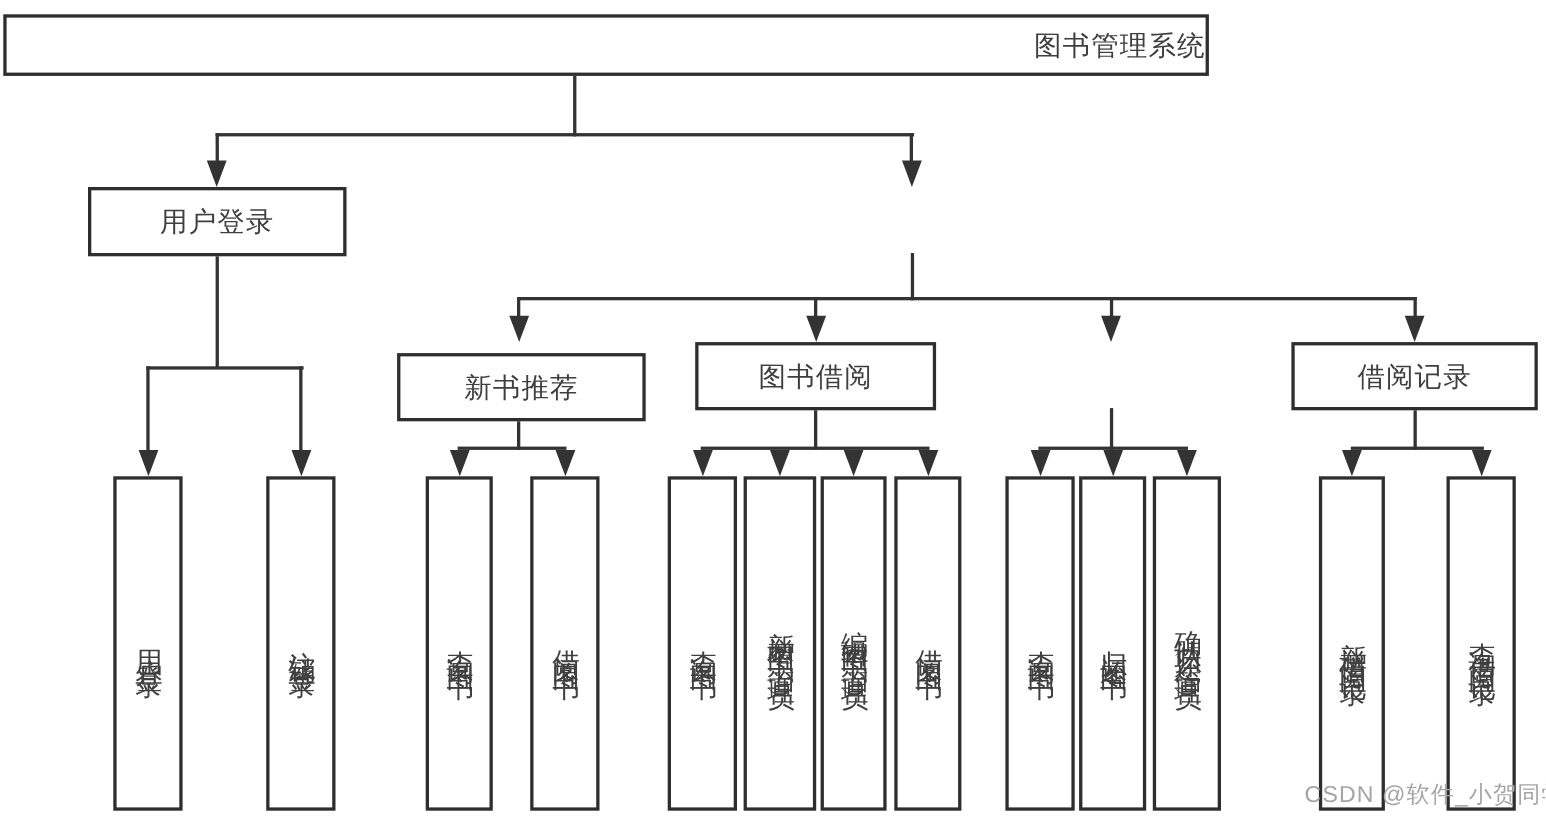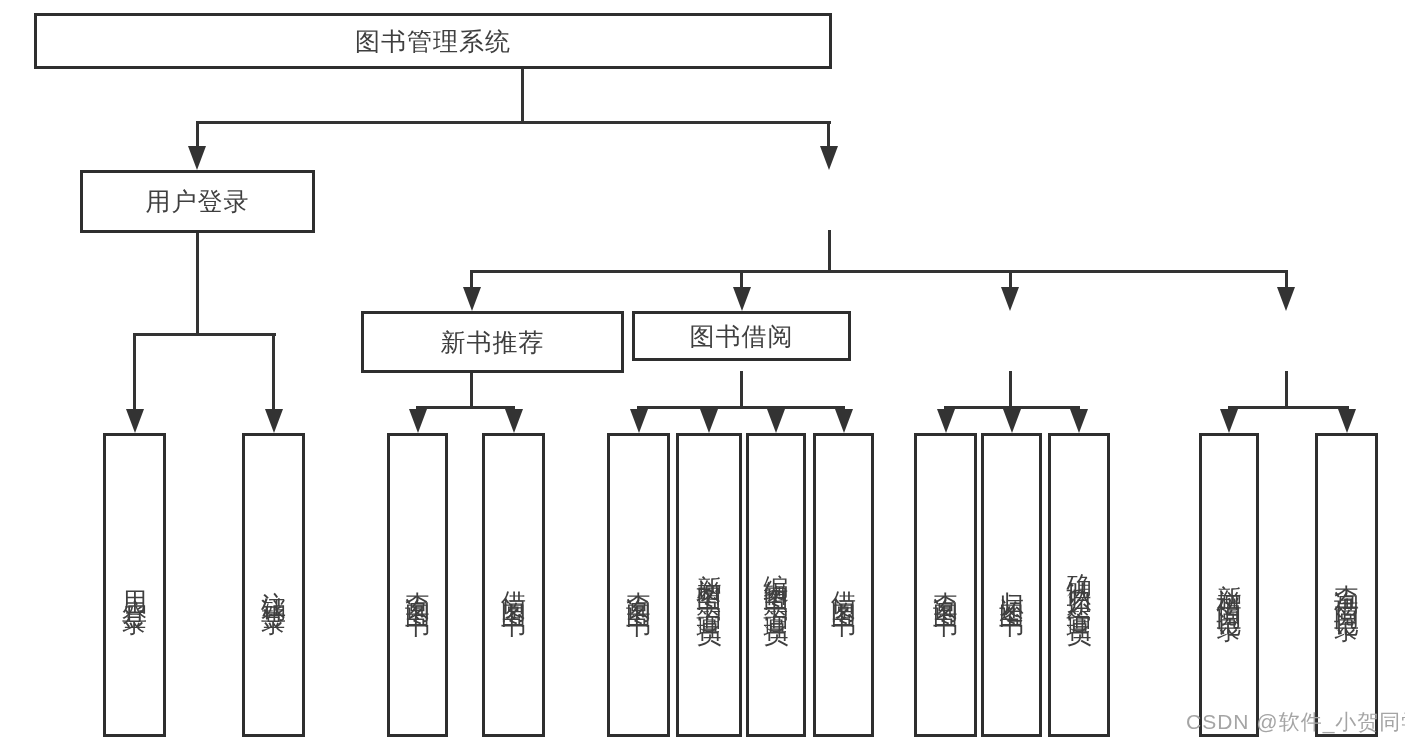--- a/index.html
+++ b/index.html
@@ -51,33 +51,36 @@
     letter-spacing: 1px;
     white-space: nowrap;
     z-index: 5;
   }
 </style>
 </head>
 <body>
 
 <div class="stage">
 
-  <div class="node h-node" style="left:34px; top:13px; width:798px; height:56px;">
+  <div class="node h-node" style="left:3px; top:13px; width:1096px; height:56px;justify-content:flex-end;">
     <span>图书管理系统</span>
   </div>
 
   <div class="node h-node" style="left:80px; top:170px; width:235px; height:63px;">
     <span>用户登录</span>
   </div>
 
-  <div class="node h-node" style="left:361px; top:311px; width:263px; height:62px;">
+  <div class="node h-node" style="left:361px; top:321px; width:226px; height:62px;">
     <span>新书推荐</span>
   </div>
-  <div class="node h-node" style="left:632px; top:311px; width:219px; height:50px;">
+  <div class="node h-node" style="left:632px; top:311px; width:219px; height:62px;">
     <span>图书借阅</span>
+  </div>
+  <div class="node h-node" style="left:1174px; top:311px; width:224px; height:62px;">
+    <span>借阅记录</span>
   </div>
 
   <div class="node v-node" style="left:103px; top:433px; width:63px; height:304px;">
     <span class="vtext">用户登录</span>
   </div>
   <div class="node v-node" style="left:242px; top:433px; width:63px; height:304px;">
     <span class="vtext">注销登录</span>
   </div>
   <div class="node v-node" style="left:387px; top:433px; width:61px; height:304px;">
     <span class="vtext">查询图书</span>

